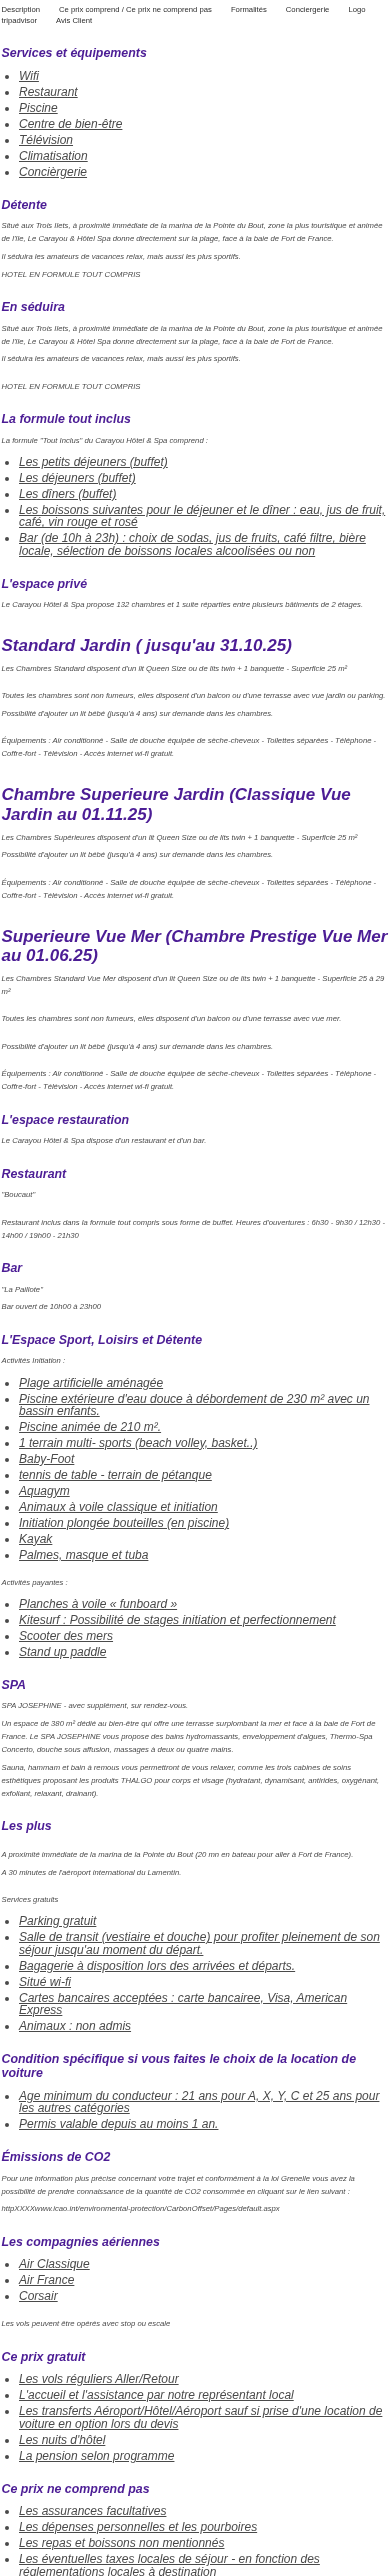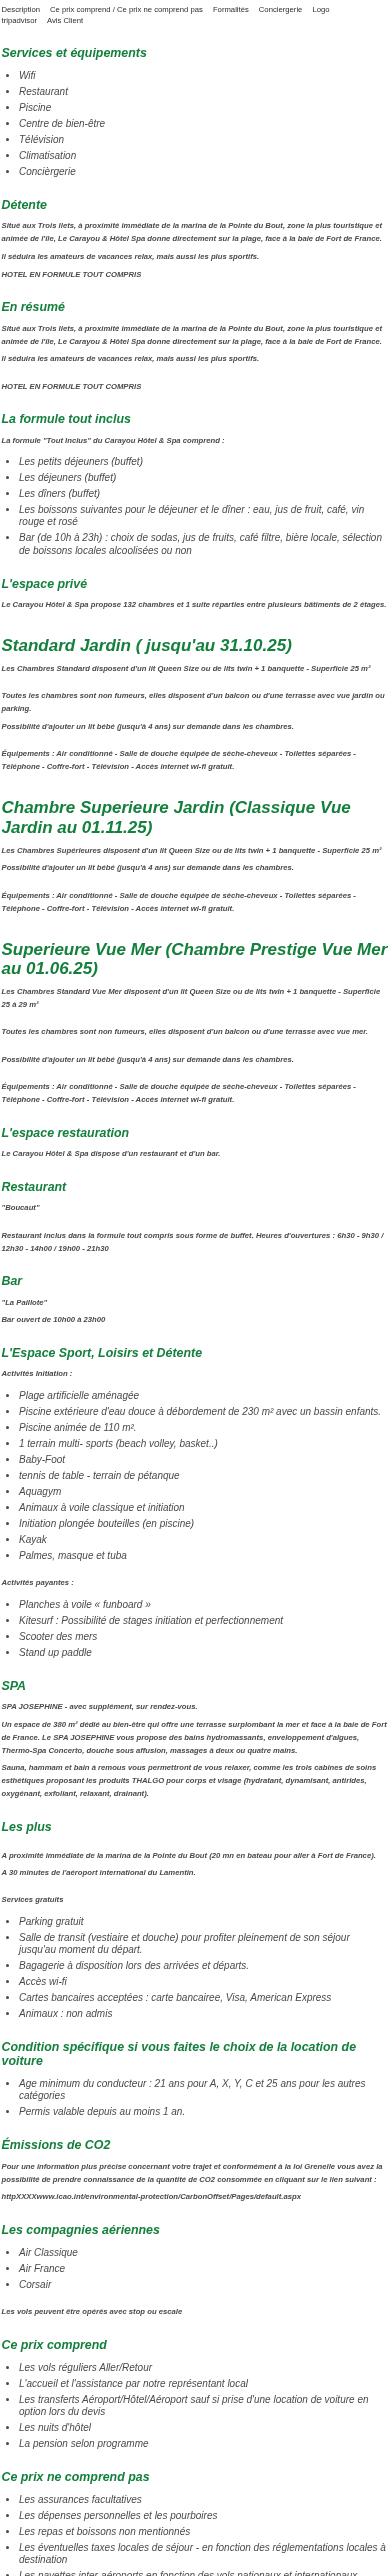--- a/index.html
+++ b/index.html
@@ -4,31 +4,31 @@
 <style>
   * { box-sizing: border-box; }
   html,body { margin:0; padding:0; }
   body {
     width:391px; min-height:3628px; background:#ffffff;
     color:#4a4a4a; font-family:"Liberation Sans", sans-serif;
   }
   .page { padding:2.1px 2.1px 15.5px 1.5px; }
 
   .topnav { font-size:7.7px; color:#2d2d2d; margin:2.1px 0 7.2px 0; line-height:11.3px; }
-  .topnav span { margin-right:10px; cursor:pointer; }
-
-  .h { color:#15803d; font-weight:700; font-style:italic; line-height:1.15; }
+  .topnav span { margin-right:19px; cursor:pointer; }
+
+  .h { color:#4c1d95; font-weight:700; font-style:italic; line-height:1.15; }
   .h.md  { font-size:12.4px; margin:19.6px 0 7.2px 0; }
   .h.big { font-size:17px; margin:25px 0 6.2px 0; }
 
-  .body  { font-size:7.7px; font-style:italic; line-height:13px; margin:4.6px 0;font-weight:bold; }
+  .body  { font-size:7.7px; font-style:italic; line-height:13px; margin:4.6px 0; }
   .body.mt { margin-top:14.4px; }
   .lead  { margin-top:0; }
 
-  .blist { font-size:10px; font-style:italic; line-height:12.4px; margin:9.3px 0 9.3px 0; padding-left:17.5px; }
+  .blist { font-size:12px; font-style:italic; line-height:12.4px; margin:9.3px 0 9.3px 0; padding-left:17.5px;text-decoration:underline; }
   .blist li { margin:3.6px 0; }
 </style>
 </head>
 <body>
 
 <div class="page">
 
   <nav class="topnav"><span>Description</span><span>Ce prix comprend / Ce prix ne comprend pas</span><span>Formalités</span><span>Conciergerie</span><span>Logo tripadvisor</span><span>Avis Client</span></nav>
 
   <section>
@@ -45,21 +45,21 @@
   </section>
 
   <section>
     <h2 class="h md">Détente</h2>
     <p class="body">Situé aux Trois Ilets, à proximité immédiate de la marina de la Pointe du Bout, zone la plus touristique et animée de l'île, Le Carayou &amp; Hôtel Spa donne directement sur la plage, face à la baie de Fort de France.</p>
     <p class="body">Il séduira les amateurs de vacances relax, mais aussi les plus sportifs.</p>
     <p class="body">HOTEL EN FORMULE TOUT COMPRIS</p>
   </section>
 
   <section>
-    <h2 class="h md">En résumé</h2>
+    <h2 class="h md">En séduira</h2>
     <p class="body lead">Situé aux Trois Ilets, à proximité immédiate de la marina de la Pointe du Bout, zone la plus touristique et animée de l'île, Le Carayou &amp; Hôtel Spa donne directement sur la plage, face à la baie de Fort de France.</p>
     <p class="body">Il séduira les amateurs de vacances relax, mais aussi les plus sportifs.</p>
     <p class="body mt">HOTEL EN FORMULE TOUT COMPRIS</p>
   </section>
 
   <section>
     <h2 class="h md">La formule tout inclus</h2>
     <p class="body lead">La formule "Tout Inclus" du Carayou Hôtel &amp; Spa comprend :</p>
     <ul class="blist">
         <li>Les petits déjeuners (buffet)</li>
@@ -114,21 +114,21 @@
     <p class="body lead">"La Paillote"</p>
     <p class="body">Bar ouvert de 10h00 à 23h00</p>
   </section>
 
   <section>
     <h2 class="h md">L'Espace Sport, Loisirs et Détente</h2>
     <p class="body lead">Activités Initiation :</p>
     <ul class="blist">
         <li>Plage artificielle aménagée</li>
         <li>Piscine extérieure d'eau douce à débordement de 230 m² avec un bassin enfants.</li>
-        <li>Piscine animée de 110 m².</li>
+        <li>Piscine animée de 210 m².</li>
         <li>1 terrain multi- sports (beach volley, basket..)</li>
         <li>Baby-Foot</li>
         <li>tennis de table - terrain de pétanque</li>
         <li>Aquagym</li>
         <li>Animaux à voile classique et initiation</li>
         <li>Initiation plongée bouteilles (en piscine)</li>
         <li>Kayak</li>
         <li>Palmes, masque et tuba</li>
       </ul>
     <p class="body mt">Activités payantes :</p>
@@ -149,21 +149,21 @@
 
   <section>
     <h2 class="h md">Les plus</h2>
     <p class="body mt">A proximité immédiate de la marina de la Pointe du Bout (20 mn en bateau pour aller à Fort de France).</p>
     <p class="body">A 30 minutes de l'aéroport international du Lamentin.</p>
     <p class="body mt">Services gratuits</p>
     <ul class="blist">
         <li>Parking gratuit</li>
         <li>Salle de transit (vestiaire et douche) pour profiter pleinement de son séjour jusqu'au moment du départ.</li>
         <li>Bagagerie à disposition lors des arrivées et départs.</li>
-        <li>Accès wi-fi</li>
+        <li>Situé wi-fi</li>
         <li>Cartes bancaires acceptées : carte bancairee, Visa, American Express</li>
         <li>Animaux : non admis</li>
       </ul>
   </section>
 
   <section>
     <h2 class="h md">Condition spécifique si vous faites le choix de la location de voiture</h2>
     <ul class="blist">
         <li>Age minimum du conducteur : 21 ans pour A, X, Y, C et 25 ans pour les autres catégories</li>
         <li>Permis valable depuis au moins 1 an.</li>
@@ -180,21 +180,21 @@
     <h2 class="h md">Les compagnies aériennes</h2>
     <ul class="blist">
         <li>Air Classique</li>
         <li>Air France</li>
         <li>Corsair</li>
       </ul>
     <p class="body mt">Les vols peuvent être opérés avec stop ou escale</p>
   </section>
 
   <section>
-    <h2 class="h md">Ce prix comprend</h2>
+    <h2 class="h md">Ce prix gratuit</h2>
     <ul class="blist">
         <li>Les vols réguliers Aller/Retour</li>
         <li>L'accueil et l'assistance par notre représentant local</li>
         <li>Les transferts Aéroport/Hôtel/Aéroport sauf si prise d'une location de voiture en option lors du devis</li>
         <li>Les nuits d'hôtel</li>
         <li>La pension selon programme</li>
       </ul>
   </section>
 
   <section>

